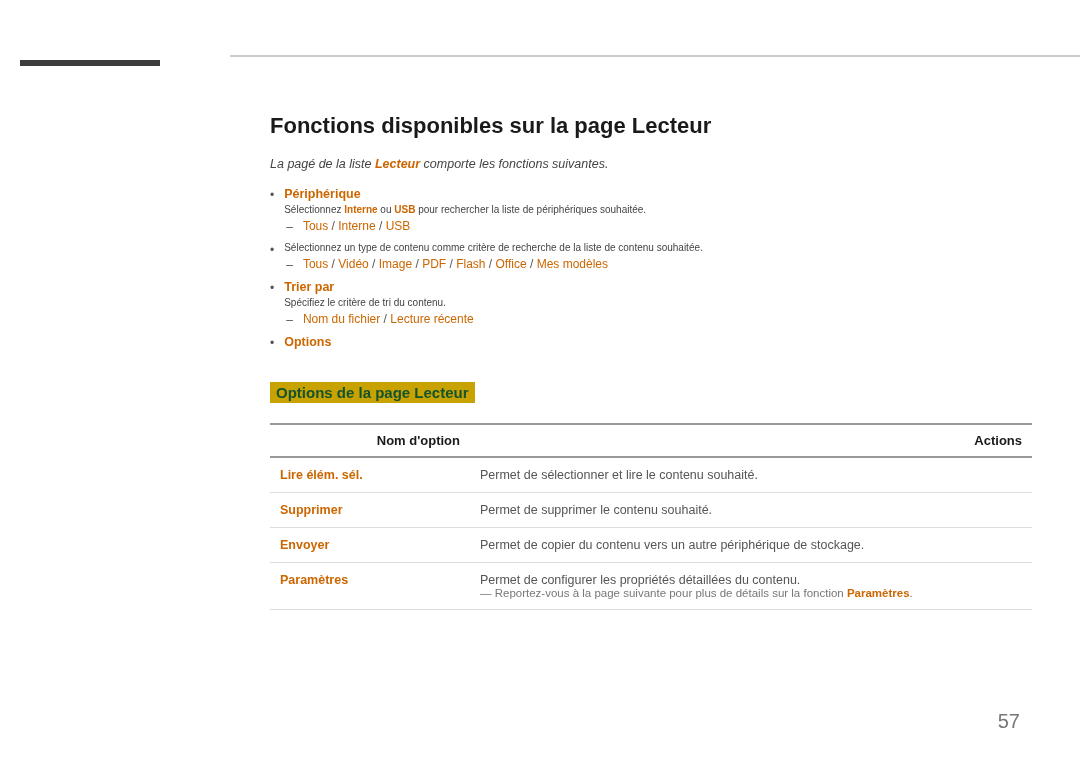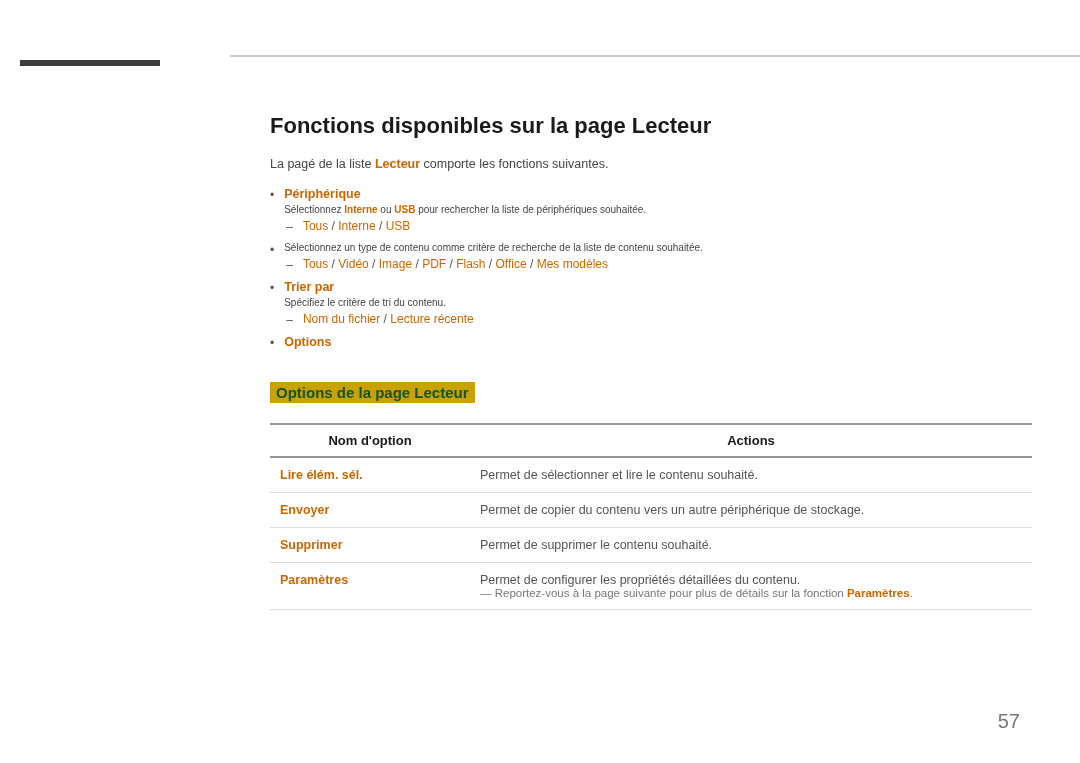--- a/index.html
+++ b/index.html
@@ -48,20 +48,21 @@
       font-size: 22px;
       font-weight: bold;
       color: #1a1a1a;
       margin-bottom: 18px;
       margin-top: 8px;
     }
     .intro-text {
       font-size: 12.5px;
       color: #444;
       margin-bottom: 16px;
+      font-style: italic;
     }
     .intro-text strong {
       color: #cc6600;
       font-weight: bold;
     }
     .bullet-item {
       display: flex;
       align-items: flex-start;
       margin-bottom: 8px;
     }
@@ -130,21 +131,21 @@
     }
     .options-table thead tr {
       border-top: 2px solid #999;
       border-bottom: 2px solid #999;
     }
     .options-table th {
       padding: 8px 10px;
       font-size: 13px;
       font-weight: bold;
       color: #1a1a1a;
-      text-align: center;
+      text-align: right;
     }
     .options-table th:first-child {
       width: 200px;
     }
     .options-table tbody tr {
       border-bottom: 1px solid #ddd;
     }
     .options-table td {
       padding: 10px 10px;
       font-size: 12.5px;
@@ -265,26 +266,26 @@
             <th>Nom d'option</th>
             <th>Actions</th>
           </tr>
         </thead>
         <tbody>
           <tr class="table-row">
             <td class="opt-name">Lire élém. sél.</td>
             <td class="opt-desc">Permet de sélectionner et lire le contenu souhaité.</td>
           </tr>
           <tr class="table-row">
+            <td class="opt-name">Supprimer</td>
+            <td class="opt-desc">Permet de supprimer le contenu souhaité.</td>
+          </tr>
+          <tr class="table-row">
             <td class="opt-name">Envoyer</td>
             <td class="opt-desc">Permet de copier du contenu vers un autre périphérique de stockage.</td>
-          </tr>
-          <tr class="table-row">
-            <td class="opt-name">Supprimer</td>
-            <td class="opt-desc">Permet de supprimer le contenu souhaité.</td>
           </tr>
           <tr class="table-row">
             <td class="opt-name">Paramètres</td>
             <td class="opt-desc">
               <div>Permet de configurer les propriétés détaillées du contenu.</div>
               <div class="note-line">― Reportez-vous à la page suivante pour plus de détails sur la fonction <strong>Paramètres</strong>.</div>
             </td>
           </tr>
         </tbody>
       </table>

